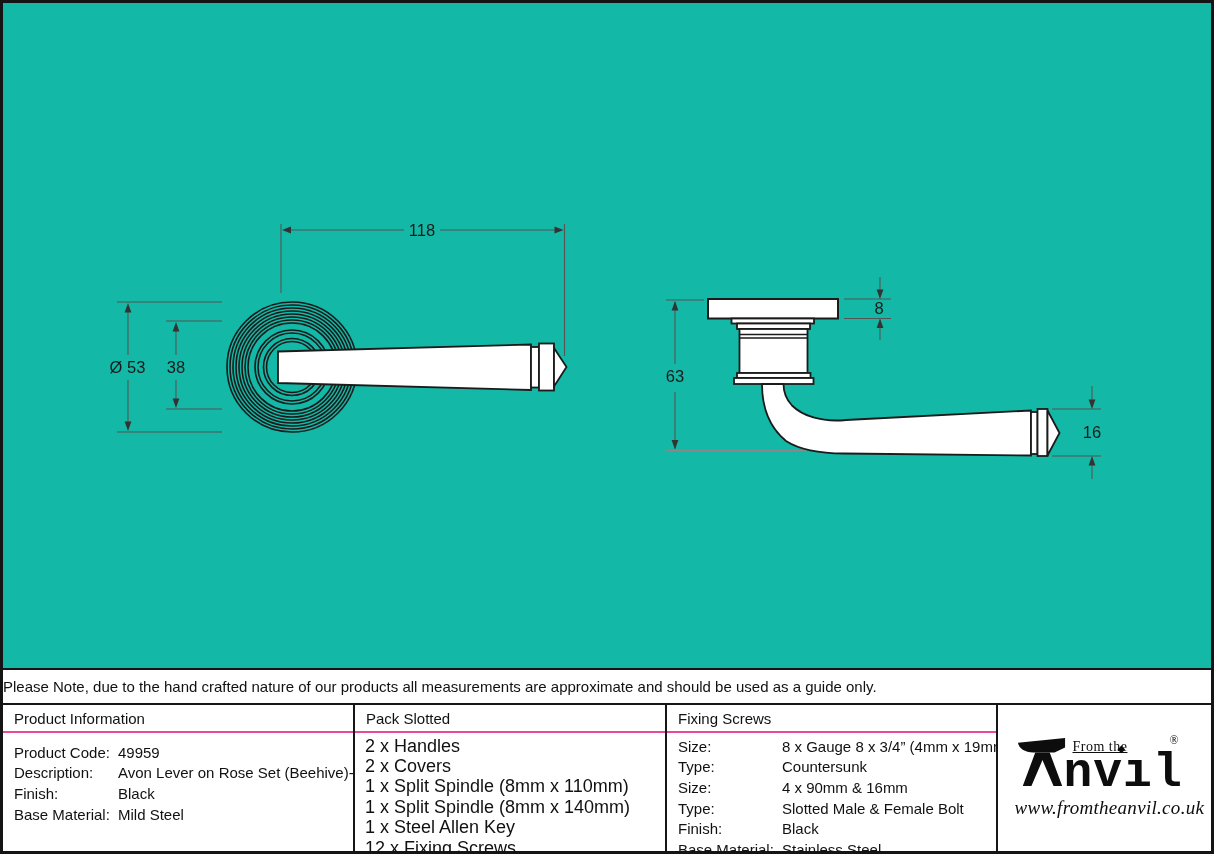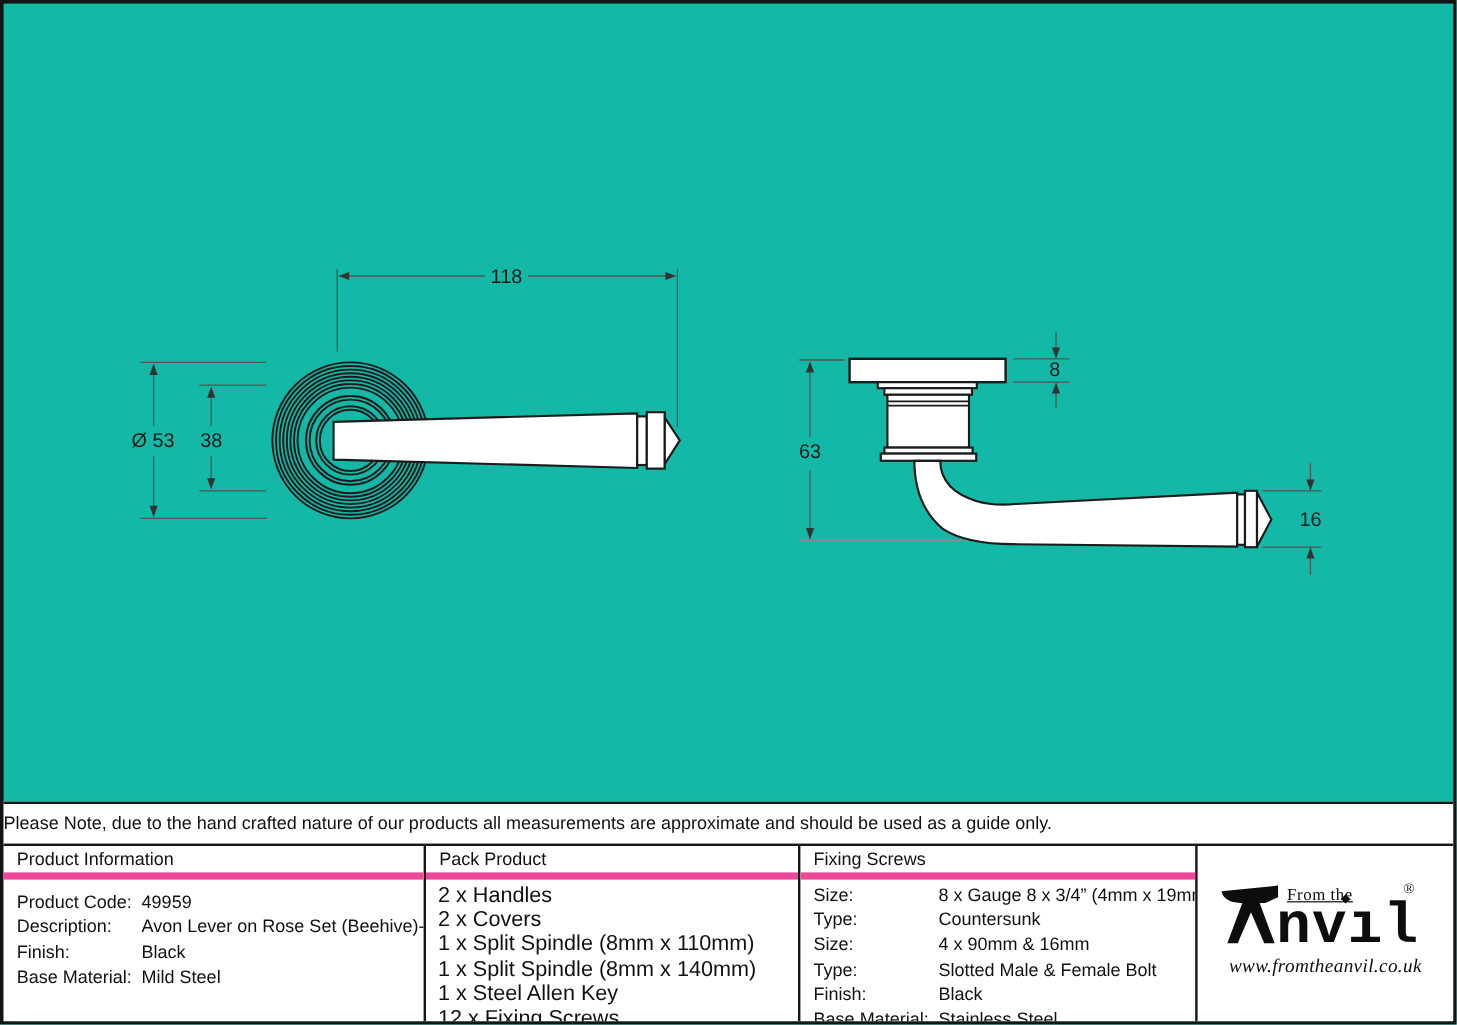--- a/index.html
+++ b/index.html
@@ -20,40 +20,40 @@
     flex:0 0 33px; border-top:2px solid #161616; border-bottom:2px solid #161616;
     display:flex; align-items:center; font-size:15px;
   }
   .cols { flex:1; display:flex; min-height:0; }
   .col { box-sizing:border-box; border-right:2px solid #161616; overflow:hidden; }
   .col1 { width:352px; }
   .col2 { width:312px; }
   .col3 { width:331px; }
   .col4 { flex:1; border-right:none; display:flex; align-items:center; justify-content:center; }
   .col-header {
-    box-sizing:border-box; height:28px; border-bottom:6px solid #ec4899;
+    box-sizing:border-box; height:28px; border-bottom:2px solid #ec4899;
     display:flex; align-items:center; padding-left:11px; font-size:15px;
   }
   .kv { padding:9px 0 0 11px; }
   .kv.tight { padding-top:3px; }
   .kv-row { display:flex; align-items:center; height:20.6px; font-size:15px; white-space:nowrap; }
   .kv1 .kv-label { flex:0 0 104px; }
   .kv3 .kv-label { flex:0 0 104px; }
   .list { padding:3px 0 0 10px; }
   .list-item { height:20.4px; display:flex; align-items:center; font-size:18px; white-space:nowrap; }
 
   
   .logo { position:relative; width:180px; height:90px; font-family:"Liberation Serif", serif; color:#0d0d0d; margin-top:4px; }
   .logo-main { position:absolute; left:2px; top:0; display:flex; align-items:flex-end; height:64px; white-space:nowrap;font-family:Liberation Mono, monospace; }
   .logo-main svg { width:50px; height:54px; margin-right:-3px; margin-bottom:9px; }
   .big-name { font-size:48px; line-height:52px; font-weight:bold; letter-spacing:1px; }
   .from-the { position:absolute; left:58px; top:4px; font-size:14px; letter-spacing:0.5px;text-decoration:underline; }
   .i-dot { position:absolute; left:103px; top:8px; font-size:10px; }
   .reg-mark { position:absolute; left:155px; top:-2px; font-size:12px; }
-  .logo-url { position:absolute; left:0; right:0; top:62px; text-align:center; font-style:italic; font-size:16px; letter-spacing:0.3px; }
+  .logo-url { position:absolute; left:0; right:0; top:62px; font-style:italic; font-size:19px; letter-spacing:0.3px; }
 </style>
 </head>
 <body>
 
 <div id="page">
   <div id="frame"></div>
 
   <svg id="drawings" width="1214" height="668" viewBox="0 0 1214 668">
 
     <g stroke="#1b1b1b" fill="none" stroke-width="1.6">
@@ -180,21 +180,21 @@
             <span class="kv-value">Black</span>
           </div>
           <div class="kv-row">
             <span class="kv-label">Base Material:</span>
             <span class="kv-value">Mild Steel</span>
           </div>
         </div>
       </div>
 
       <div class="col col2">
-        <div class="col-header">Pack Product</div>
+        <div class="col-header">Pack Slotted</div>
         <div class="list">
           <div class="list-item">2 x Handles</div>
           <div class="list-item">2 x Covers</div>
           <div class="list-item">1 x Split Spindle (8mm x 110mm)</div>
           <div class="list-item">1 x Split Spindle (8mm x 140mm)</div>
           <div class="list-item">1 x Steel Allen Key</div>
           <div class="list-item">12 x Fixing Screws</div>
         </div>
       </div>
 

